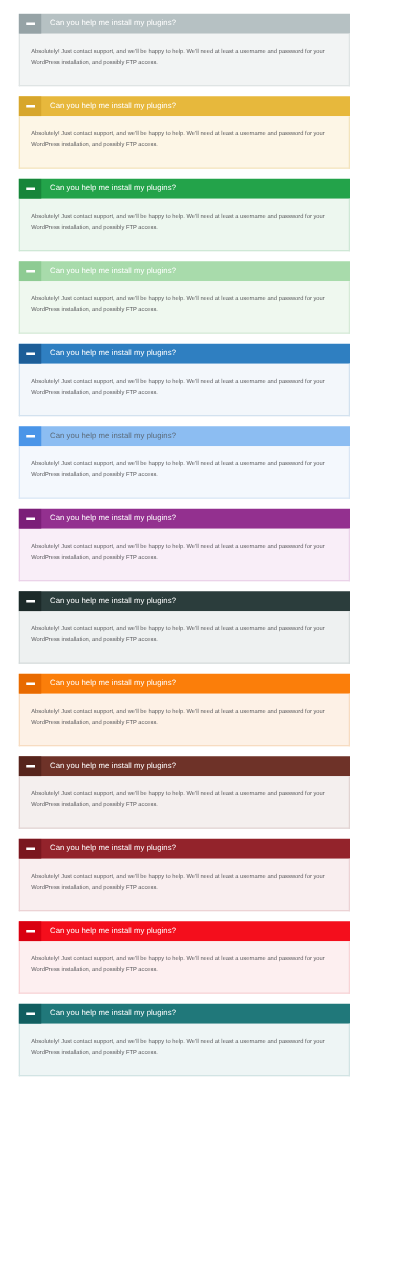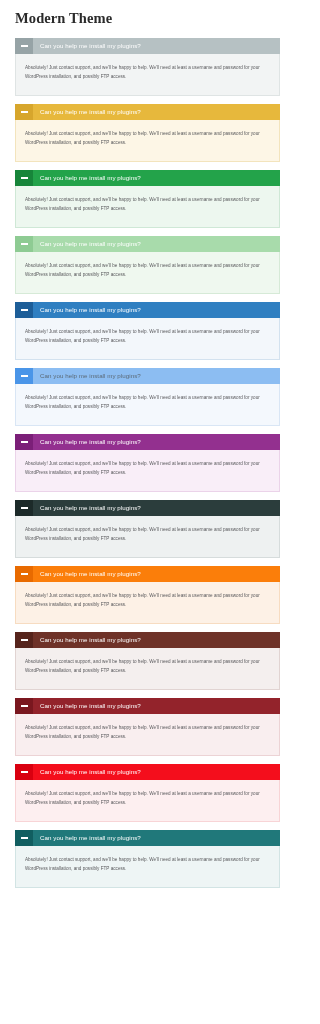--- a/index.html
+++ b/index.html
@@ -84,21 +84,20 @@
     line-height: 9px;
     color: #59595c;
     letter-spacing: 0.02px;
   }
 </style>
 </head>
 <body>
 
 <div class="page">
 
-  <h1 class="page-title">Modern Theme</h1>
 
   <div class="accordion-list">
 
   <div class="panel">
         <div class="panel-header" style="background: rgb(182, 193, 195);">
           <span class="toggle-icon" style="background: rgb(150, 163, 166);">
             <span class="minus"></span>
           </span>
           <span class="panel-title" style="color: rgb(255, 255, 255);">Can you help me install my plugins?</span>
         </div>

